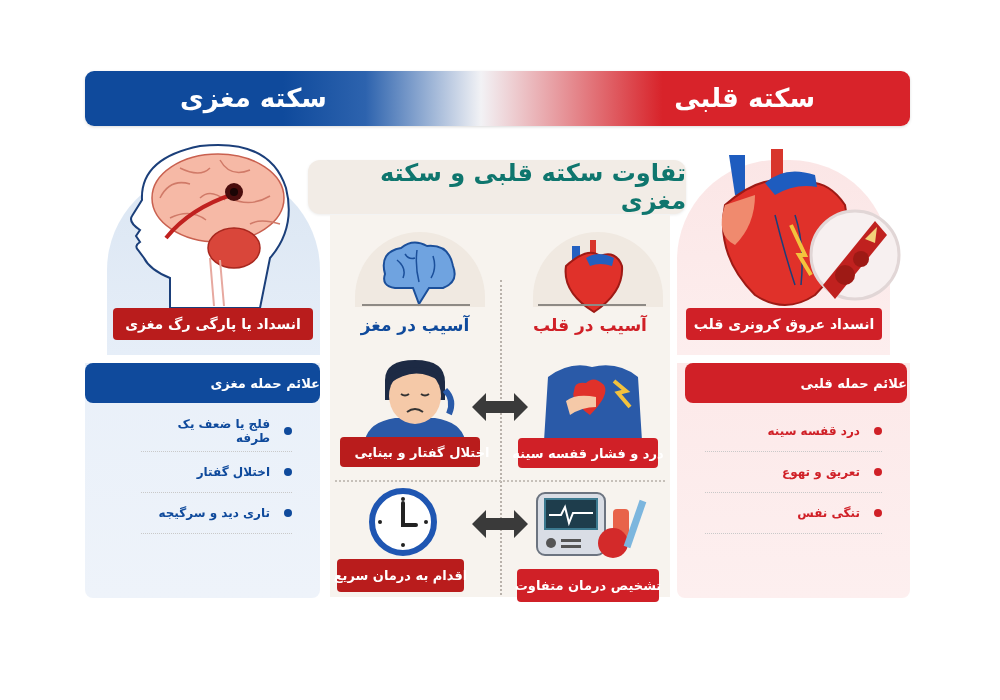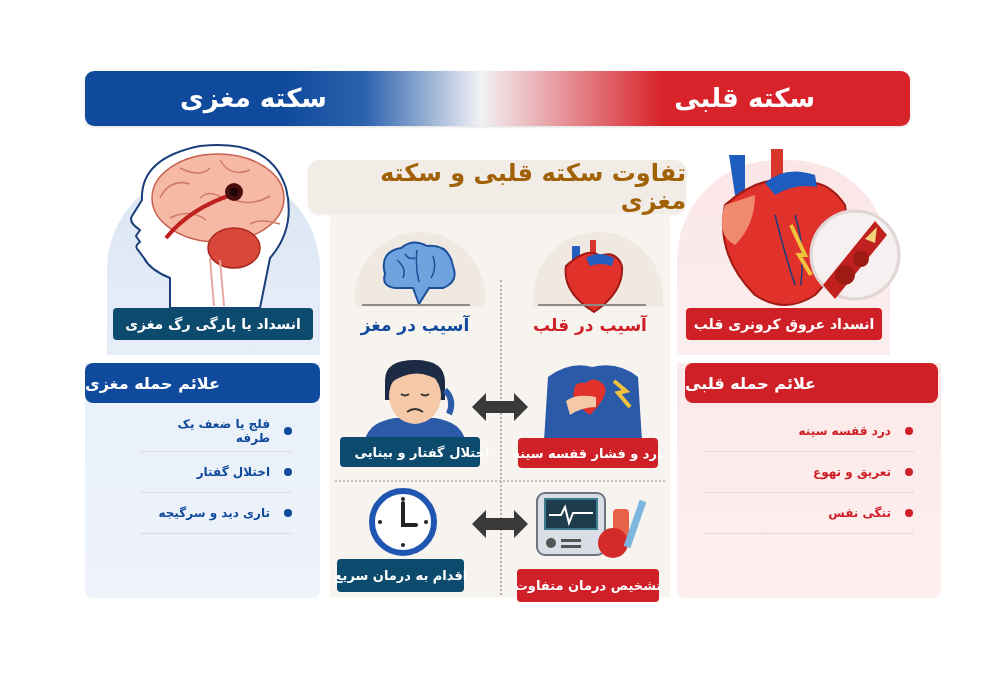--- a/index.html
+++ b/index.html
@@ -19,21 +19,21 @@
   }
   .banner-title.right { right: 95px; }
   .banner-title.left { left: 95px; }
 
   
   .main-title-box {
     left: 308px; top: 160px; width: 378px; height: 54px; border-radius: 12px;
     background: #f2ece6; box-shadow: 0 1px 3px rgba(0,0,0,0.08);
     display: flex; align-items: center; justify-content: center;
   }
-  .main-title { font-weight: bold; font-size: 24px; color: #a16207; }
+  .main-title { font-weight: bold; font-size: 24px; color: #0f766e; }
 
   
   .arch-left {
     left: 107px; top: 170px; width: 213px; height: 185px;
     background: linear-gradient(#dbe6f3, #e6eef8);
     border-radius: 100px 100px 0 0;
   }
   .arch-right {
     left: 677px; top: 160px; width: 213px; height: 195px;
     background: linear-gradient(#fbe6e6, #fdeeee);
@@ -51,35 +51,35 @@
   .dotted-h { height: 0; border-top: 2px dotted #c6c0b9; }
   .hline { height: 2px; background: #8e8a85; }
 
   .damage-label { font-weight: bold; font-size: 17px; text-align: center; }
 
   
   .pill {
     color: #fff; font-weight: bold; font-size: 13px; border-radius: 4px;
     display: flex; align-items: center; justify-content: center; white-space: nowrap;
   }
-  .pill.blue { background: #0c4a6e; }
+  .pill.blue { background: #b91c1c; }
   .pill.red { background: #d02027; }
 
   
   .sym-panel-left {
     left: 85px; top: 363px; width: 235px; height: 235px; border-radius: 0 0 8px 8px;
     background: linear-gradient(#e9f0f9, #eef3fa);
   }
   .sym-panel-right {
-    left: 677px; top: 363px; width: 264px; height: 235px; border-radius: 0 0 8px 8px;
+    left: 677px; top: 363px; width: 233px; height: 235px; border-radius: 0 0 8px 8px;
     background: linear-gradient(#fce9e9, #fdefef);
   }
   .sym-head {
-    height: 40px; border-radius: 8px; color: #fff; font-weight: bold; font-size: 16px;
-    display: flex; align-items: center; justify-content: flex-end;
+    height: 40px; border-radius: 8px; color: #fff; font-weight: bold; font-size: 13px;
+    display: flex; align-items: center; justify-content: flex-start;
   }
   .sym-head.blue { background: #0f4a9c; }
   .sym-head.red { background: #d02027; }
   .sym-list { list-style: none; }
   .sym-item {
     height: 41px; display: flex; align-items: center; font-weight: bold; font-size: 12px;
     border-bottom: 1px dotted #c9c9c9; margin: 0 28px;
   }
   .sym-item .bullet { width: 8px; height: 8px; border-radius: 50%; margin-left: 14px; flex: 0 0 8px; }
   .blue-text { color: #0f4a9c; }

